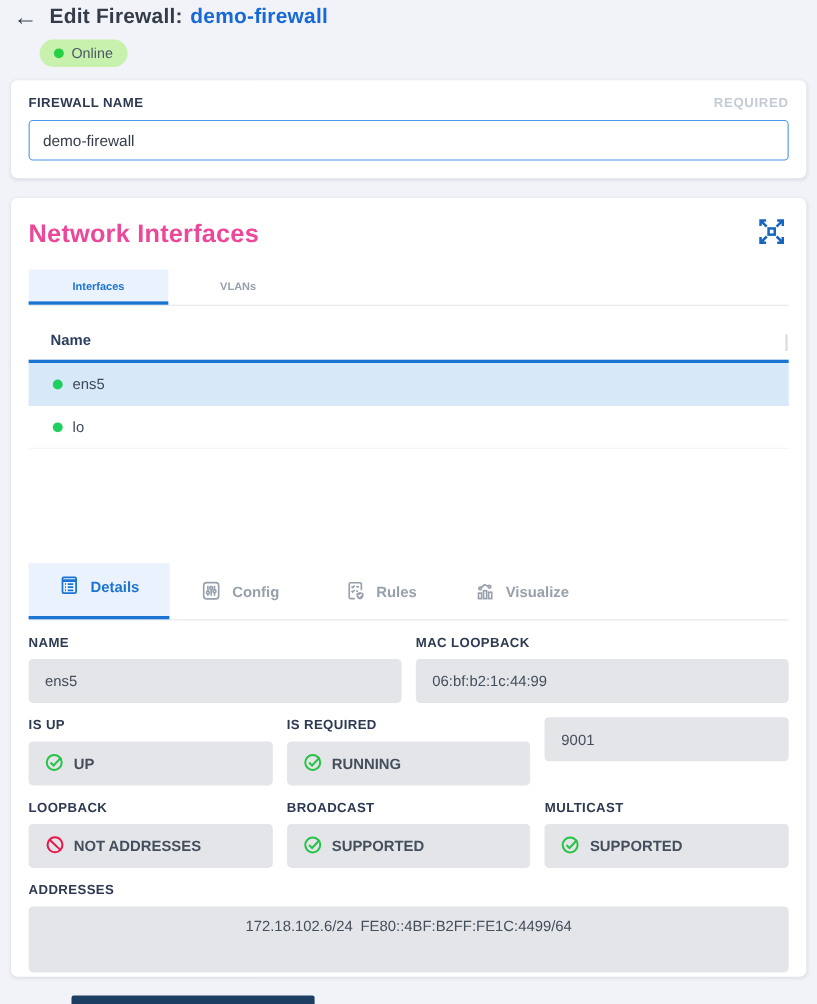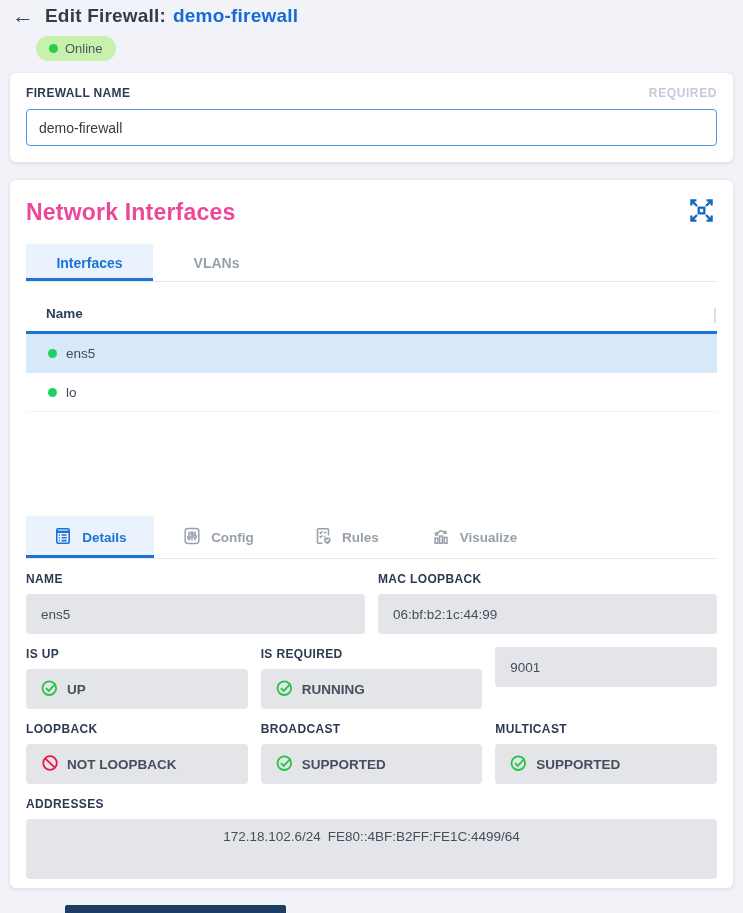--- a/index.html
+++ b/index.html
@@ -26,38 +26,38 @@
   .text-input{margin-top:9px;width:100%;box-sizing:border-box;height:37px;border:1px solid #4a97e8;
     border-radius:4px;padding:0 12px;font-size:14px;color:#353c49;outline:none;
     font-family:"Liberation Sans", sans-serif;}
   
   .ni-card{margin-top:18px;padding:15px 16px 16px;height:677px;position:relative;}
   .ni-head{display:flex;justify-content:space-between;align-items:flex-start;}
   .ni-title{font-size:23px;font-weight:800;color:#ec4899;letter-spacing:.2px;padding-top:4px;}
   .expand-btn{cursor:pointer;padding:2px;}
   
   .tabs{display:flex;border-bottom:1px solid #e4e7ec;margin-top:14px;}
-  .tab{min-width:99px;text-align:center;padding:11px 14px 10px;font-size:14px;font-weight:600;
+  .tab{min-width:99px;text-align:center;padding:11px 14px 10px;font-size:10px;font-weight:600;
     color:#98a0ac;cursor:pointer;}
   .tab.active{color:#1b74d1;background:#e9f2fd;border-bottom:3px solid #1b74d1;padding-bottom:7px;}
   
   .table{margin-top:24px;position:relative;}
   .thead{padding:0 0 10px 20px;font-size:13.5px;font-weight:700;color:#2c3e5d;
     border-bottom:3px solid #1b74d1;}
   .scroll-hint{position:absolute;right:1px;top:2px;width:2px;height:15px;background:#d9dde3;}
   .trow{display:flex;align-items:center;height:38px;padding-left:22px;gap:9px;
     font-size:13.5px;color:#3f4a5a;cursor:pointer;border-bottom:1px solid #f2f4f6;}
   .trow.selected{background:#d7e8f8;border-bottom:1px solid #d7e8f8;}
   .dot-green{width:9px;height:9px;border-radius:50%;background:#1fd05f;flex:0 0 auto;}
   .table-spacer{height:104px;}
   
   .dtabs{display:flex;border-bottom:1px solid #e4e7ec;}
   .dtab{display:flex;align-items:center;justify-content:center;gap:9px;min-width:108px;
     padding:10px 10px 9px;font-size:13.5px;font-weight:600;color:#98a0ac;cursor:pointer;}
-  .dtab.active{color:#1b74d1;background:#e9f2fd;border-bottom:3px solid #1b74d1;padding-bottom:6px;}
+  .dtab.active{color:#1b74d1;background:#e9f2fd;border-bottom:3px solid #1b74d1;padding-bottom:15px;}
   .dtab svg{flex:0 0 auto;}
   
   .fields{margin-top:13px;display:flex;flex-direction:column;gap:13px;}
   .grid2{display:grid;grid-template-columns:1fr 1fr;gap:13px;}
   .grid3{display:grid;grid-template-columns:1fr 1fr 1fr;gap:13px;}
   .fgroup .field-label{margin-bottom:8px;}
   .vbox{background:#e3e5e9;border-radius:4px;min-height:40px;display:flex;align-items:center;
     gap:8px;padding:0 15px;font-size:13.5px;color:#454e5c;font-weight:600;}
   .vbox.plain{font-weight:400;}
   .vbox.multi{flex-direction:row;align-items:flex-start;justify-content:center;
@@ -231,21 +231,21 @@
     <div class="grid3">
       <div class="fgroup">
         <span class="field-label">LOOPBACK</span>
         <div class="vbox">
           <span>
             <svg width="18" height="18" viewBox="0 0 18 18" fill="none" stroke="#e8174b" stroke-width="1.8">
               <circle cx="9" cy="9" r="6.8"></circle>
                 <path d="M4.4 4.6 L13.6 13.4"></path>
             </svg>
           </span>
-          <span>NOT LOOPBACK</span>
+          <span>NOT ADDRESSES</span>
         </div>
       </div>
       <div class="fgroup">
         <span class="field-label">BROADCAST</span>
         <div class="vbox">
           <span>
             <svg width="18" height="18" viewBox="0 0 18 18" fill="none" stroke="#27c346" stroke-width="1.8">
               <circle cx="8.3" cy="9.2" r="6.8"></circle>
                 <path d="M5 9.2 l2.7 2.7 L14.6 4.6"></path>
             </svg>

